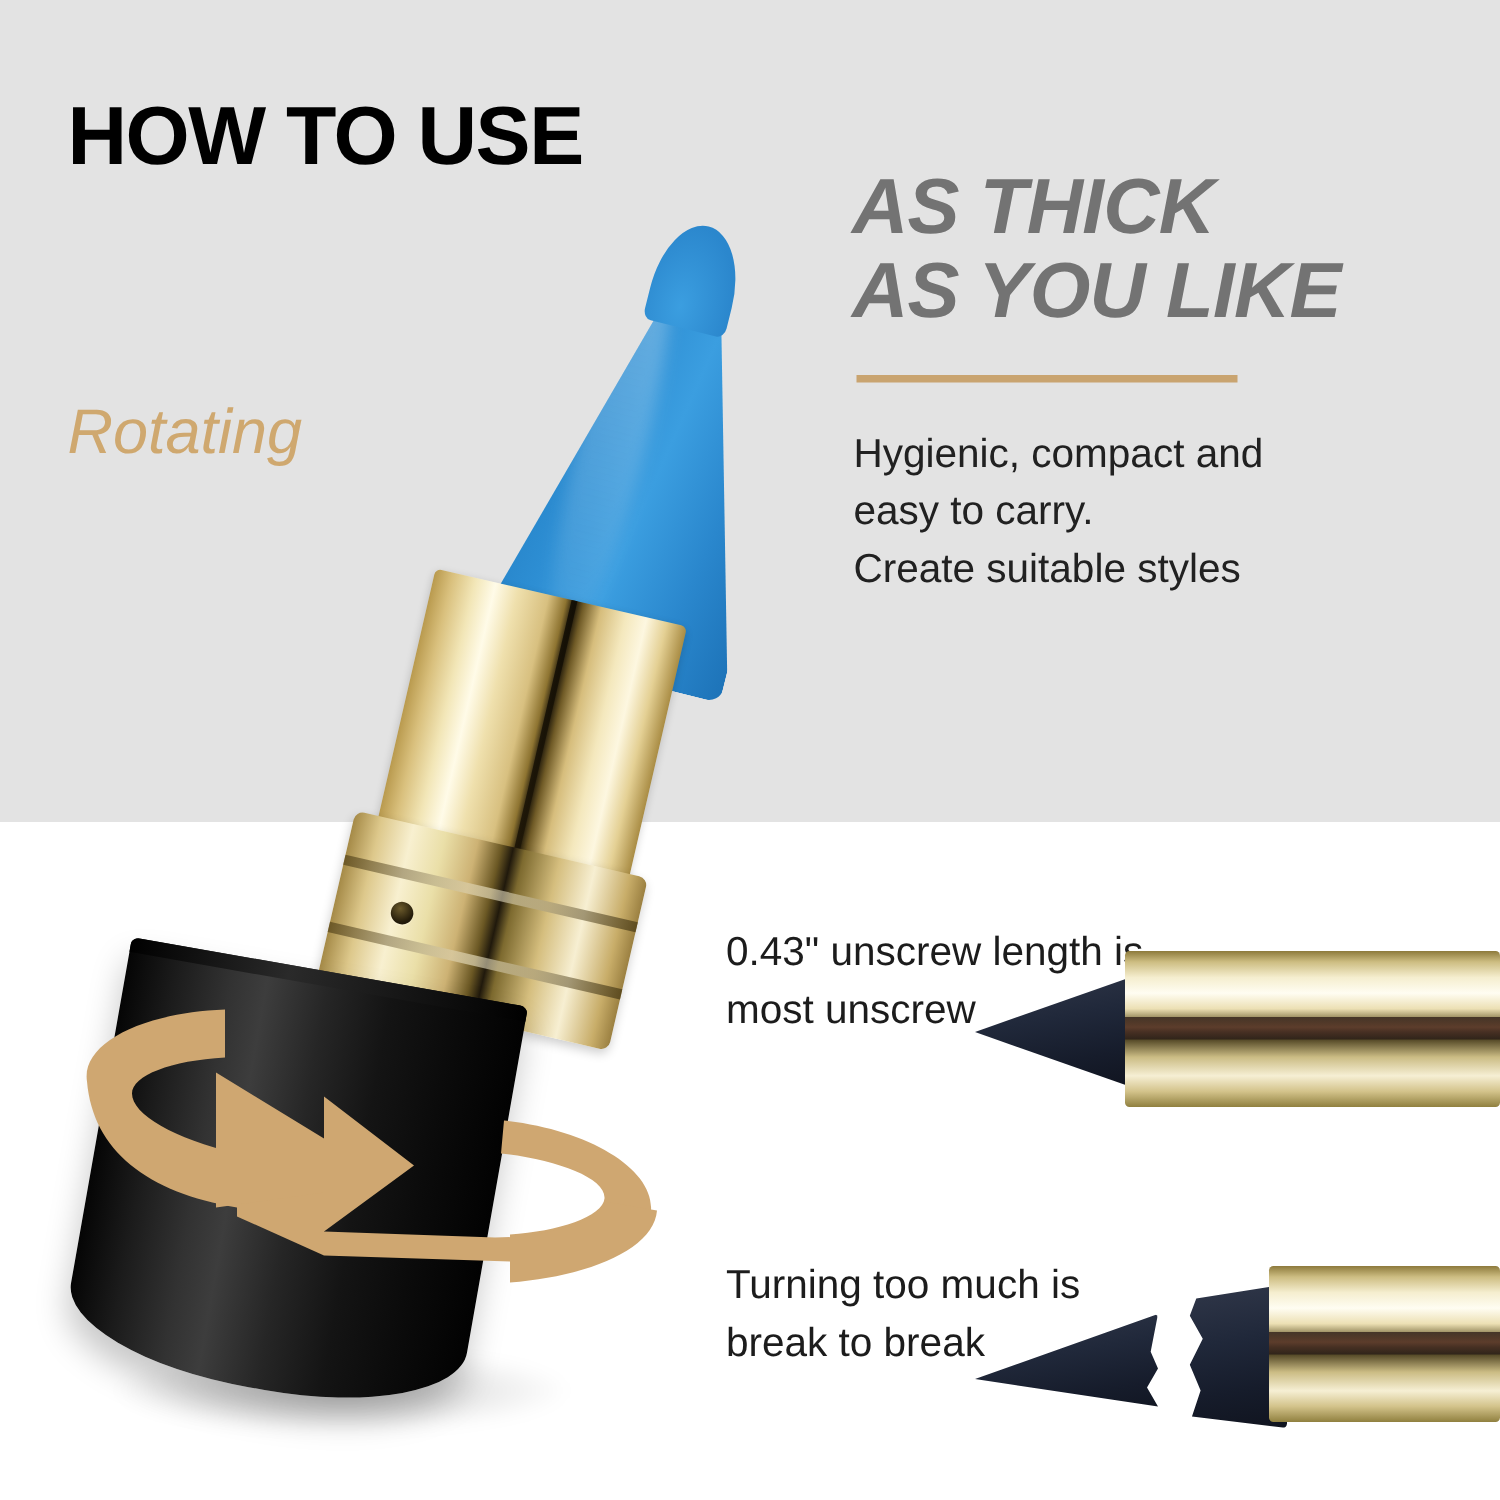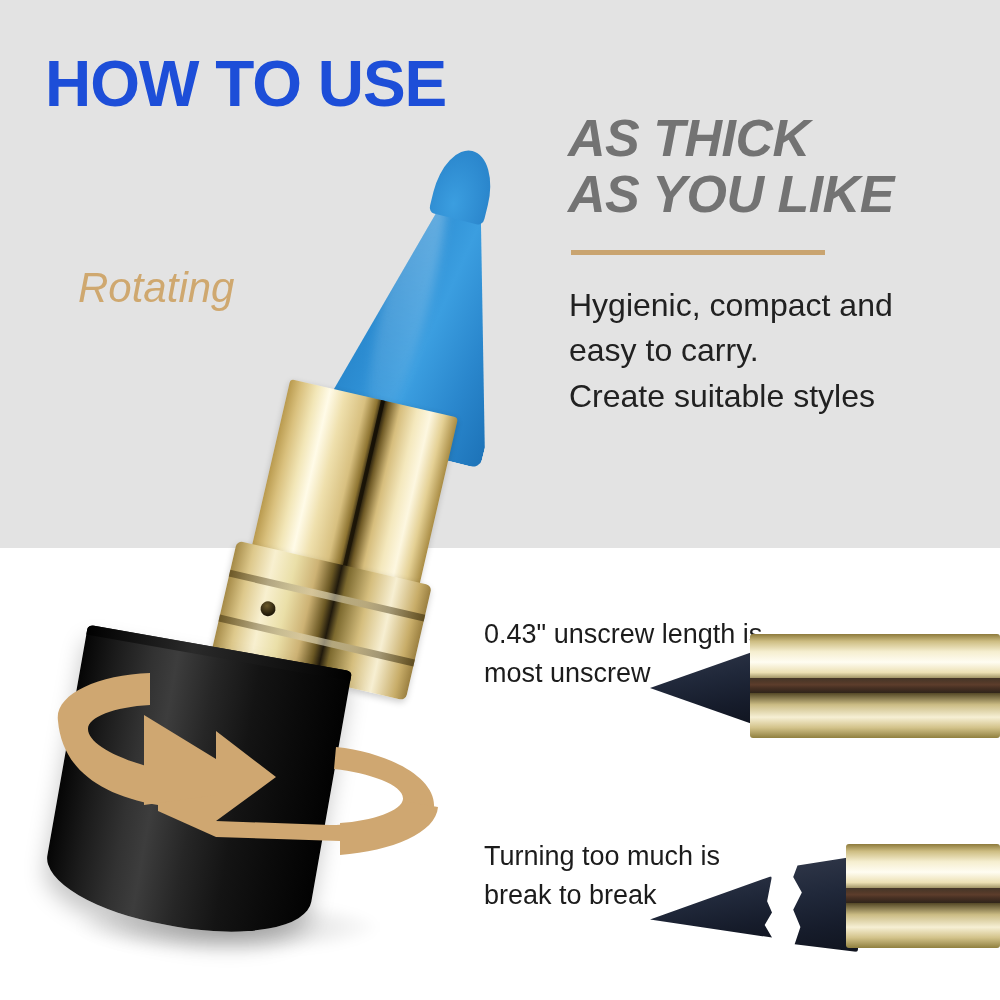--- a/index.html
+++ b/index.html
@@ -16,44 +16,44 @@
     position:absolute;left:0;top:0;width:1000px;height:548px;
     background:#e3e3e3;
   }
   .panel-white{
     position:absolute;left:0;top:548px;width:1000px;height:452px;
     background:#ffffff;
   }
 
   
   .title-main{
-    position:absolute;left:45px;top:52px;
-    font-size:64px;font-weight:bold;letter-spacing:-1px;
-    color:#1d4ed8;line-height:1.0;white-space:nowrap;
+    position:absolute;left:45px;top:63px;
+    font-size:55px;font-weight:bold;letter-spacing:-1px;
+    color:#000000;line-height:1.0;white-space:nowrap;
   }
   .headline-gold{
     position:absolute;left:568px;top:110px;
     font-size:52px;font-weight:bold;font-style:italic;
     color:#737373;line-height:1.08;letter-spacing:-0.5px;
     white-space:nowrap;
   }
   .headline-gold .l2{display:block;}
   .rule-gold{
     position:absolute;left:571px;top:250px;width:254px;height:5px;
     background:#c9a470;
   }
   .body-right{
     position:absolute;left:569px;top:283px;width:400px;
-    font-size:32px;color:#212121;line-height:1.42;
+    font-size:27px;color:#212121;line-height:1.42;
     font-weight:normal;
   }
   .body-right span{display:block;white-space:nowrap;}
 
   .label-rotating{
-    position:absolute;left:78px;top:262px;
+    position:absolute;left:45px;top:262px;
     font-size:42px;font-style:italic;color:#cfa86f;
     line-height:1.22;font-weight:normal;
   }
   .label-rotating span{display:block;}
 
   .cap-lower{
     position:absolute;font-size:27px;color:#1c1c1c;line-height:1.45;
   }
   .cap-lower span{display:block;white-space:nowrap;}
   .cap-a{left:484px;top:615px;}

